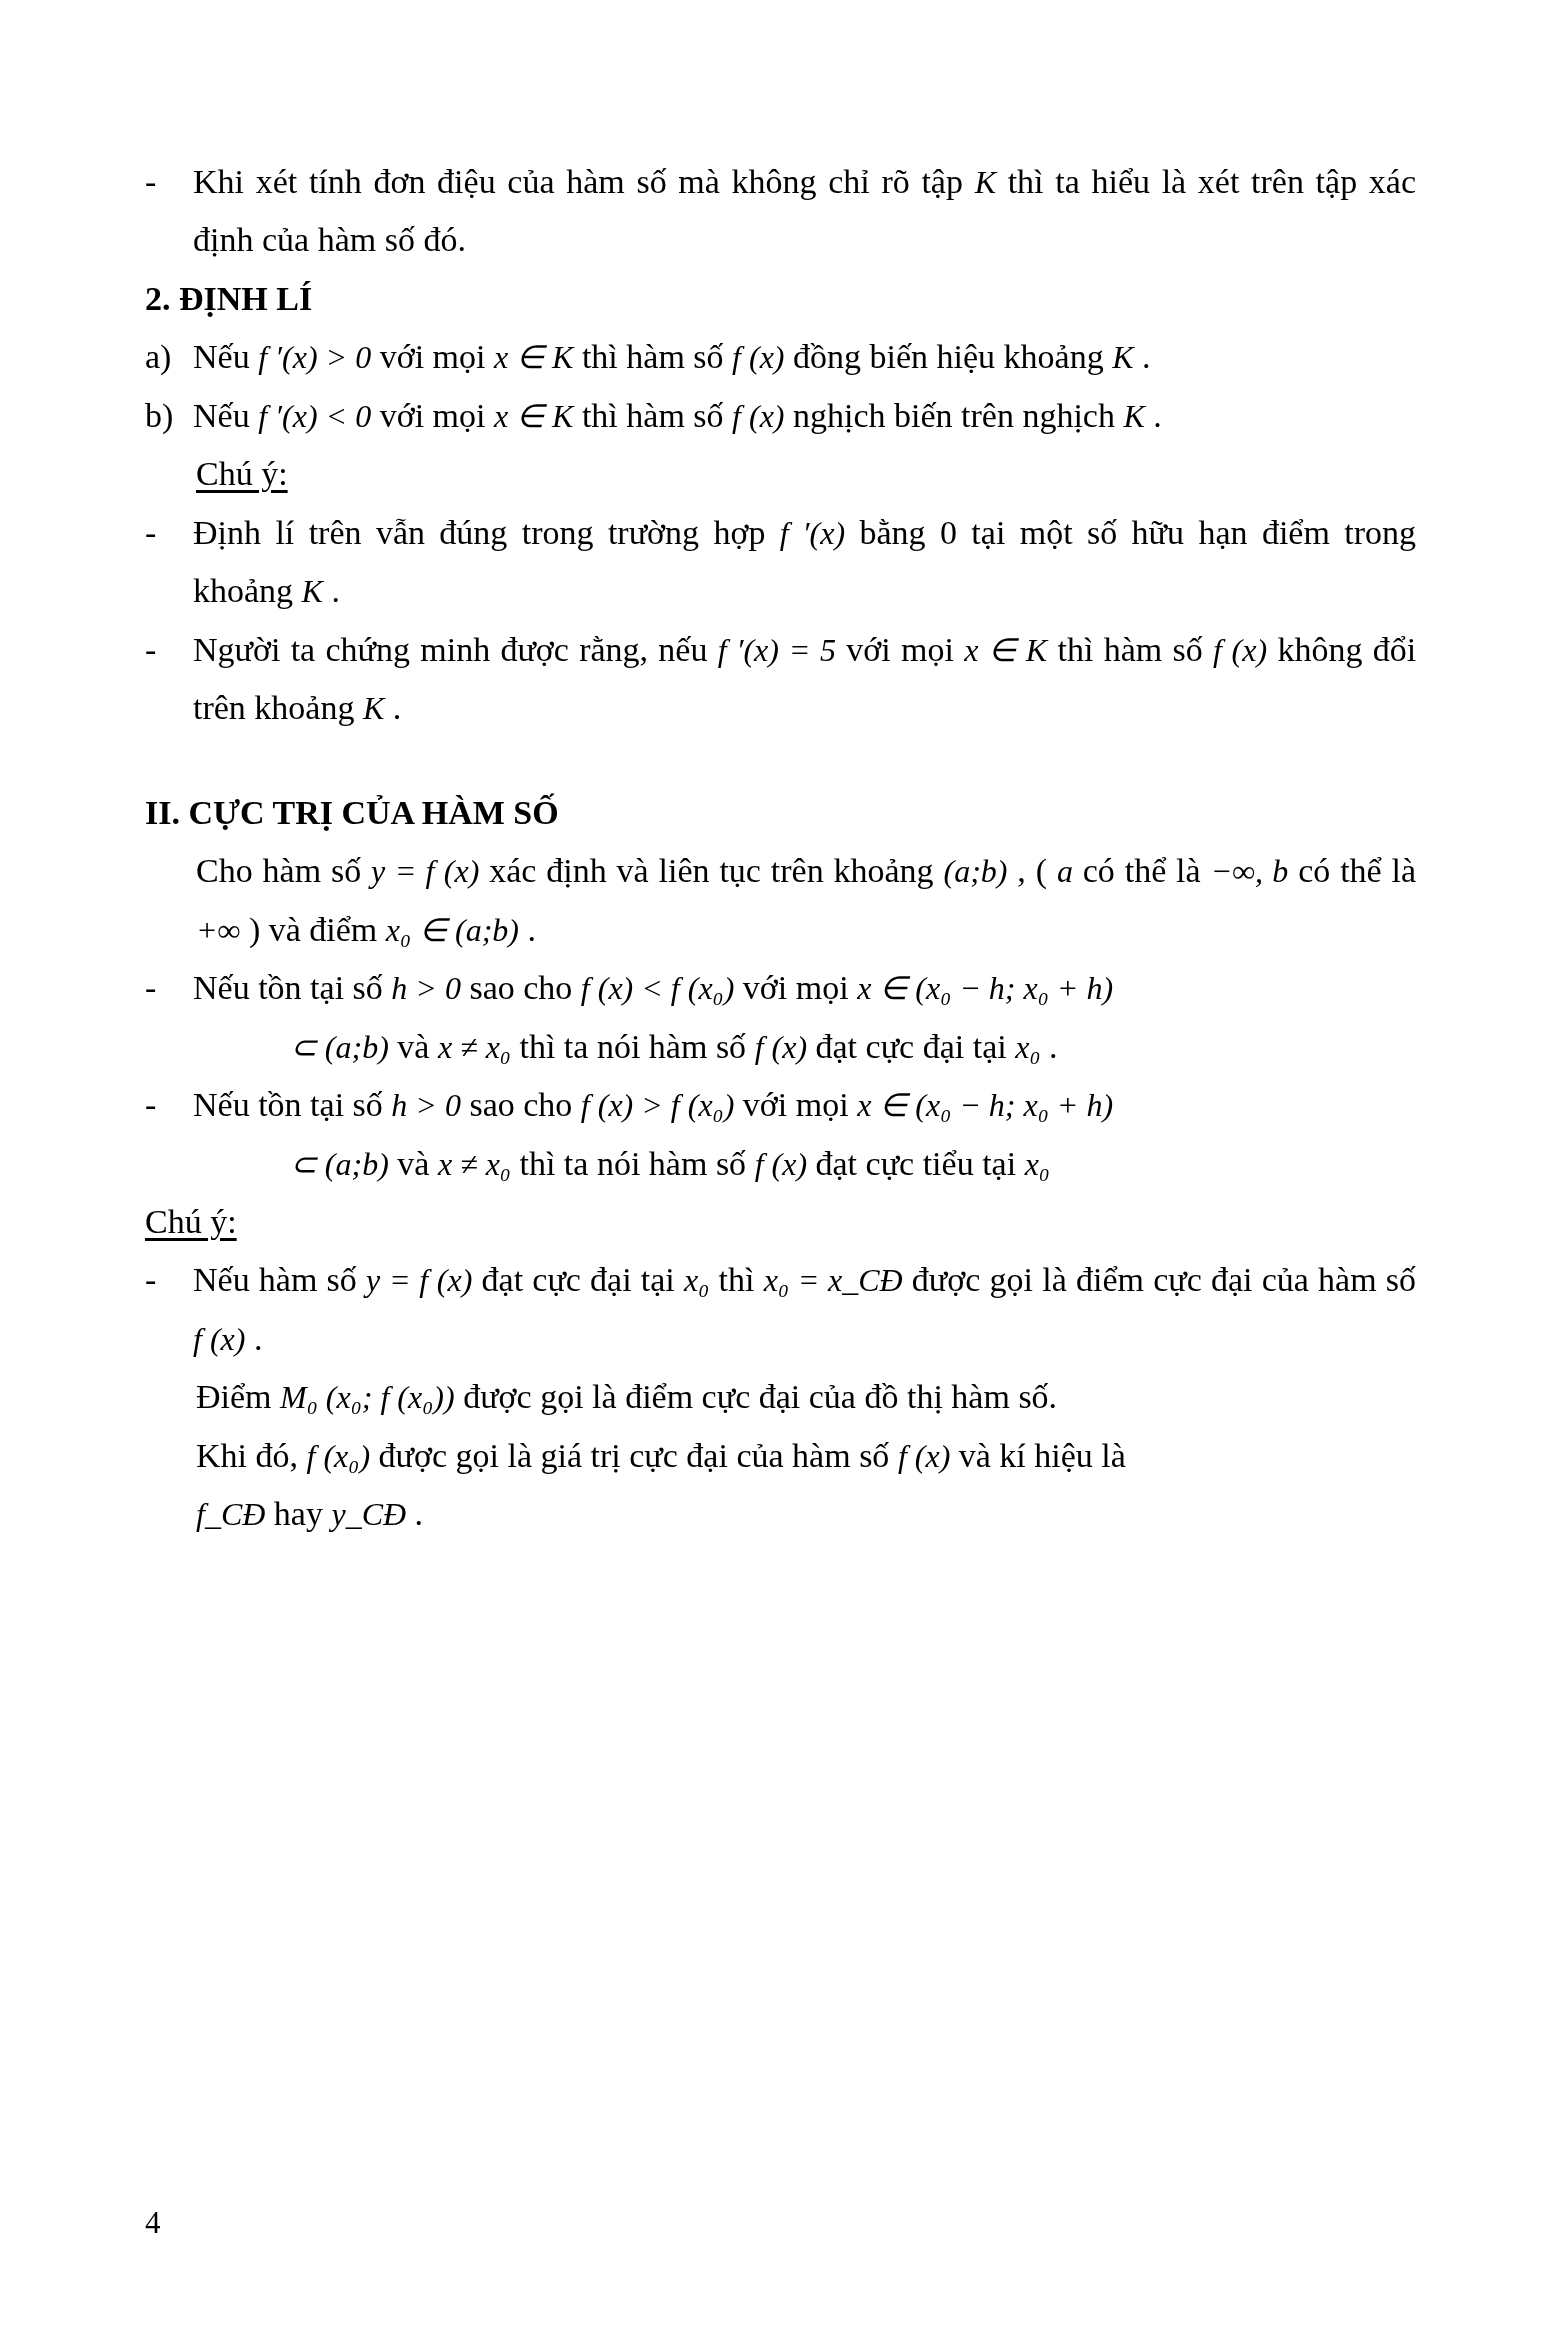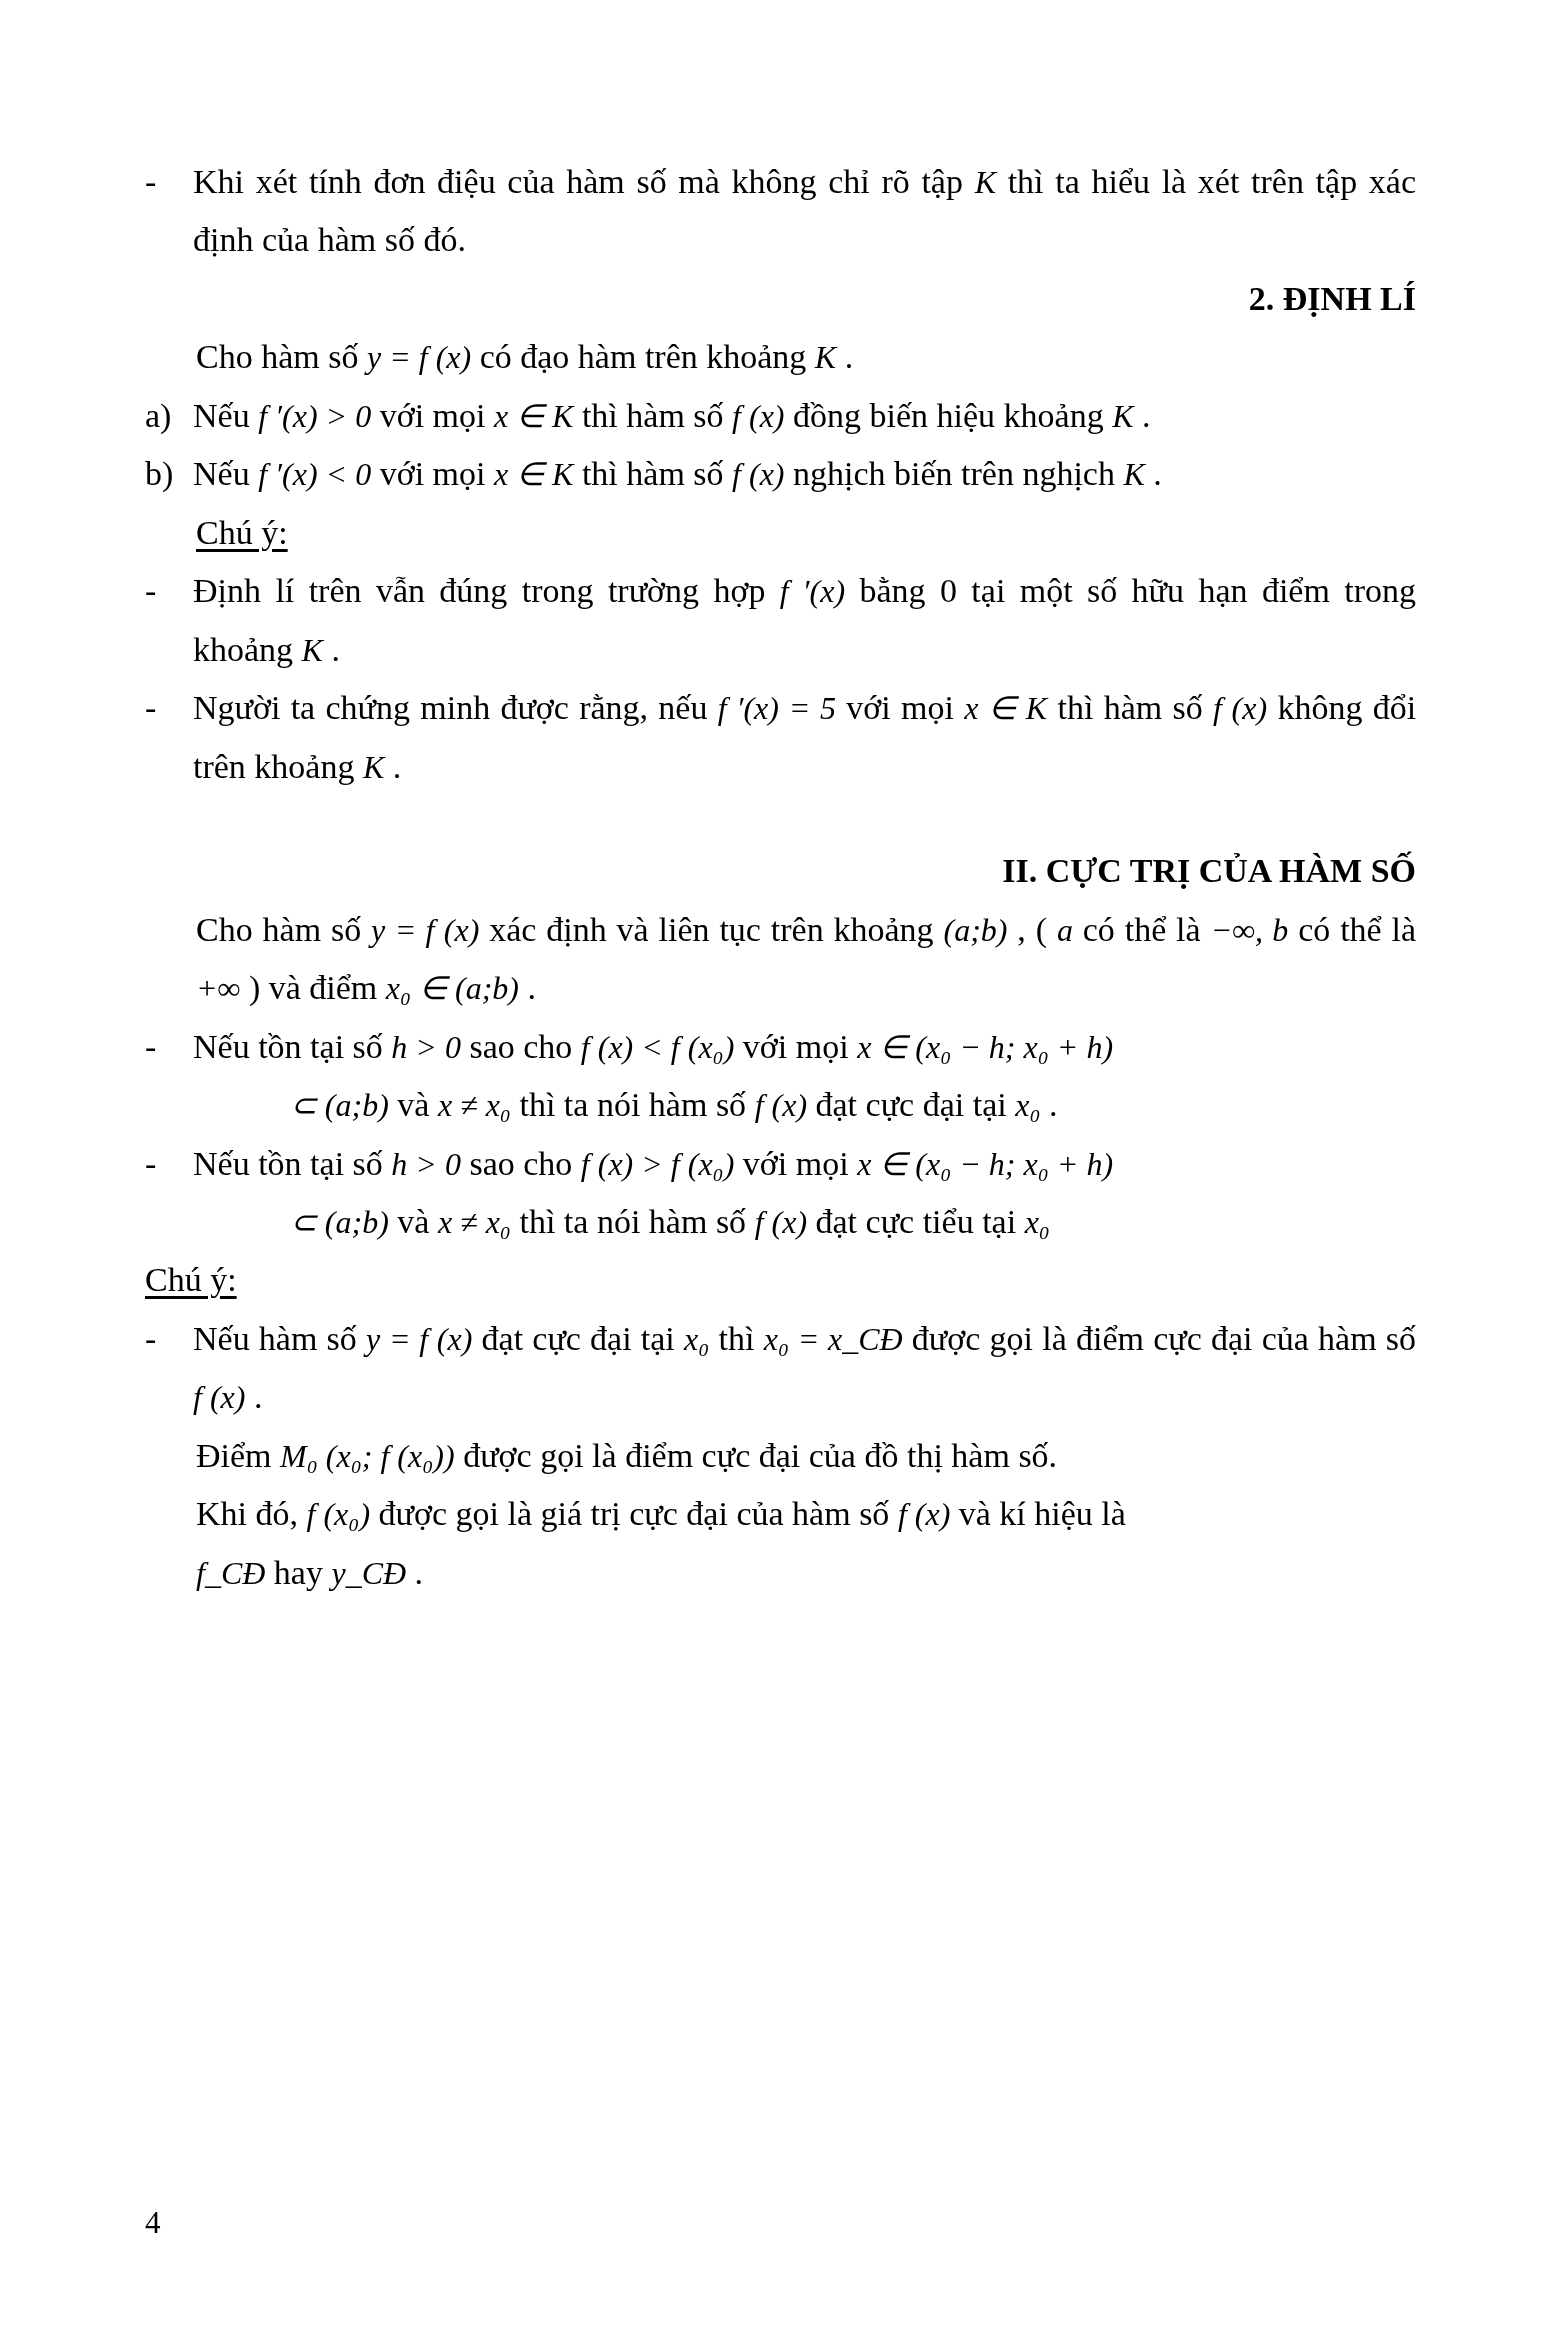--- a/index.html
+++ b/index.html
@@ -50,21 +50,20 @@
   }
   .uline {
     text-decoration: underline;
     text-underline-offset: 5px;
     font-weight: normal;
   }
   .sec-head {
     font-weight: bold;
     font-size: 34px;
     line-height: 1.72;
-    text-align: right;
   }
   .gap-top {
     margin-top: 46px;
   }
   .pagenum {
     position: absolute;
     left: 145px;
     bottom: 101px;
     font-size: 31px;
   }
@@ -81,27 +80,20 @@
     <span class="mark">-</span>
     <span class="body blk">
       <span>Khi xét tính đơn điệu của hàm số mà không chỉ rõ tập</span>
       <span class="math">K</span>
       <span>thì ta hiểu là xét trên tập xác định của hàm số đó.</span>
     </span>
   </div>
 
   <div class="sec-head">2. ĐỊNH LÍ</div>
 
-  <div class="blk lead">
-    <span>Cho hàm số</span>
-    <span class="math">y = f (x)</span>
-    <span>có đạo hàm trên khoảng</span>
-    <span class="math">K</span>
-    <span>.</span>
-  </div>
 
   <div class="hang">
     <span class="mark">a)</span>
     <span class="body blk">
       <span>Nếu</span>
       <span class="math">f ′(x) &gt; 0</span>
       <span>với mọi</span>
       <span class="math">x ∈ K</span>
       <span>thì hàm số</span>
       <span class="math">f (x)</span>

